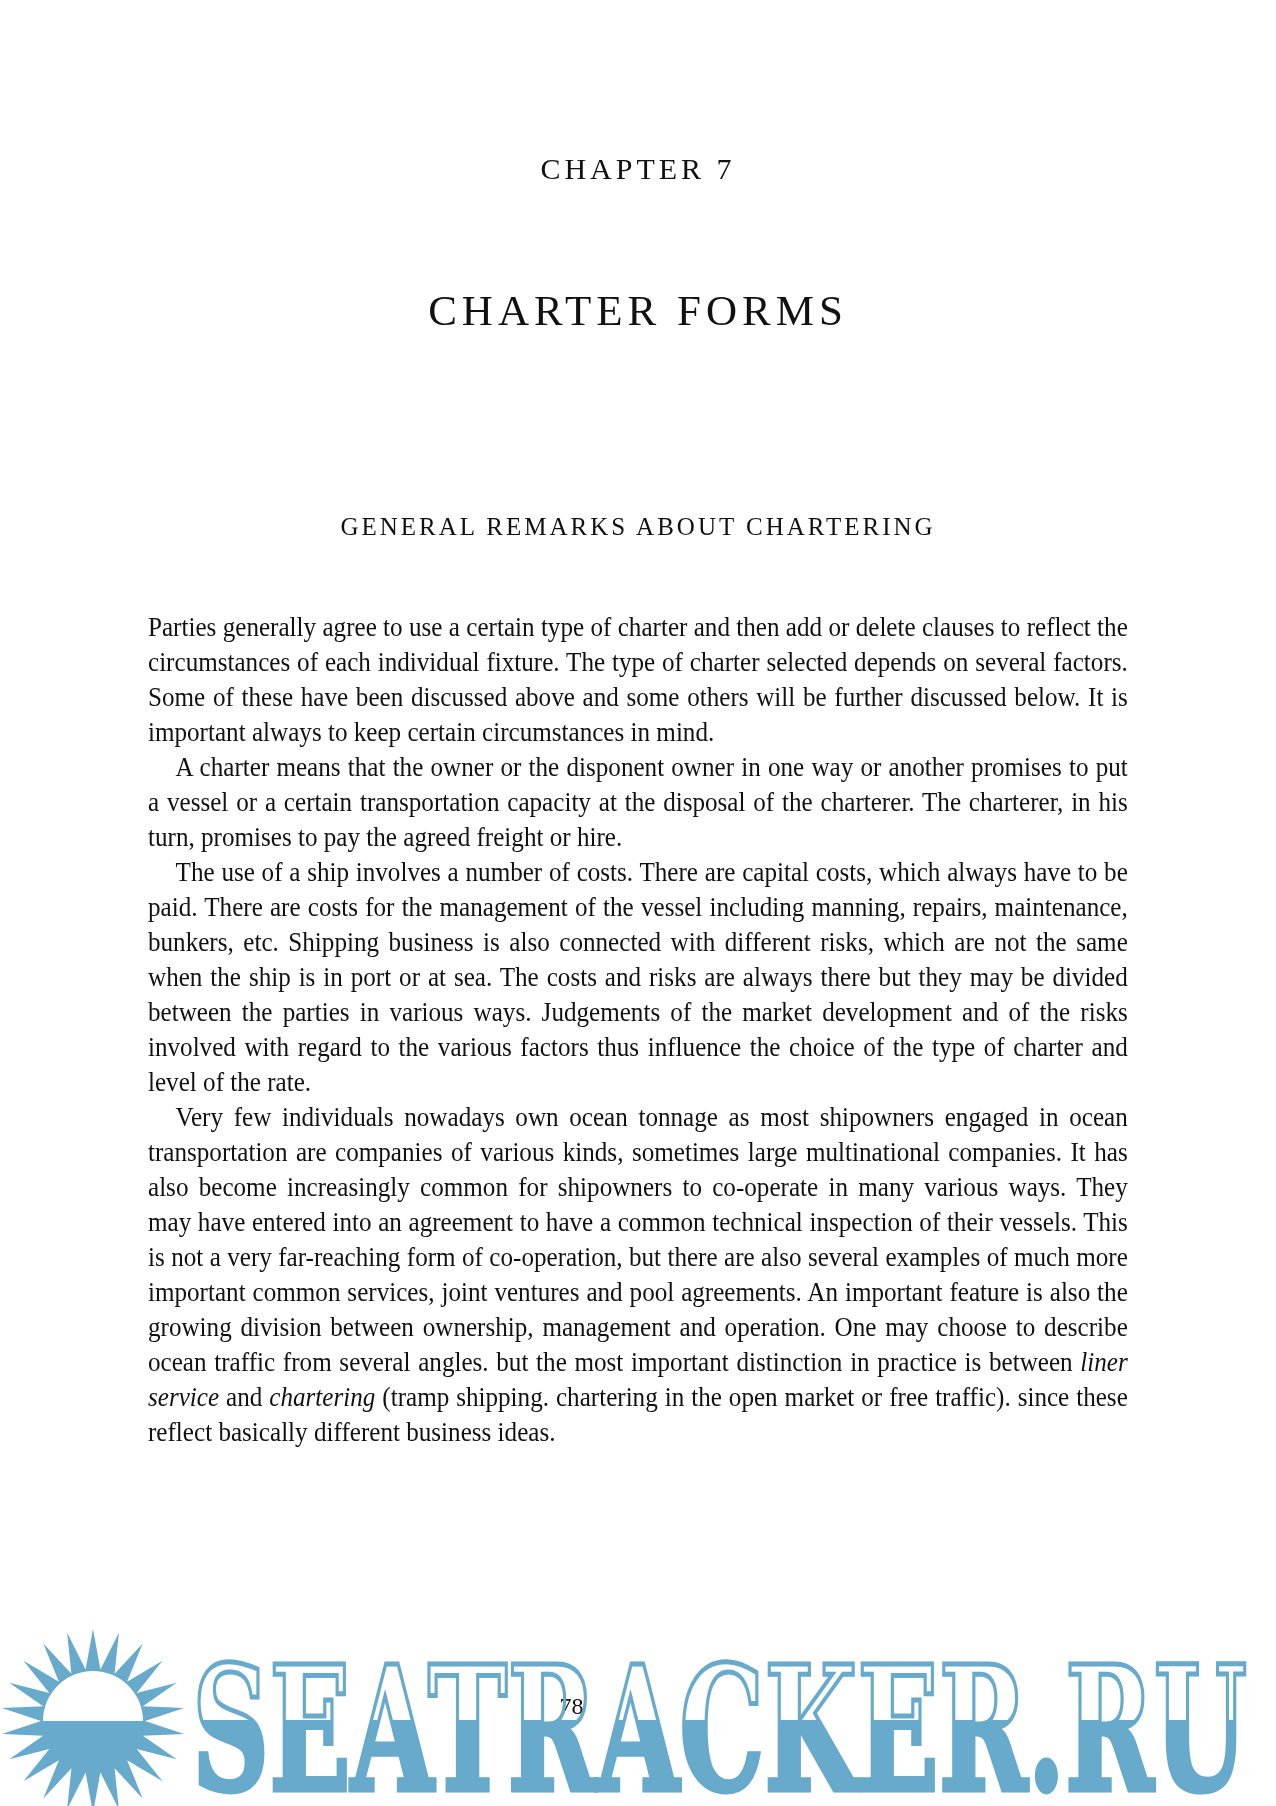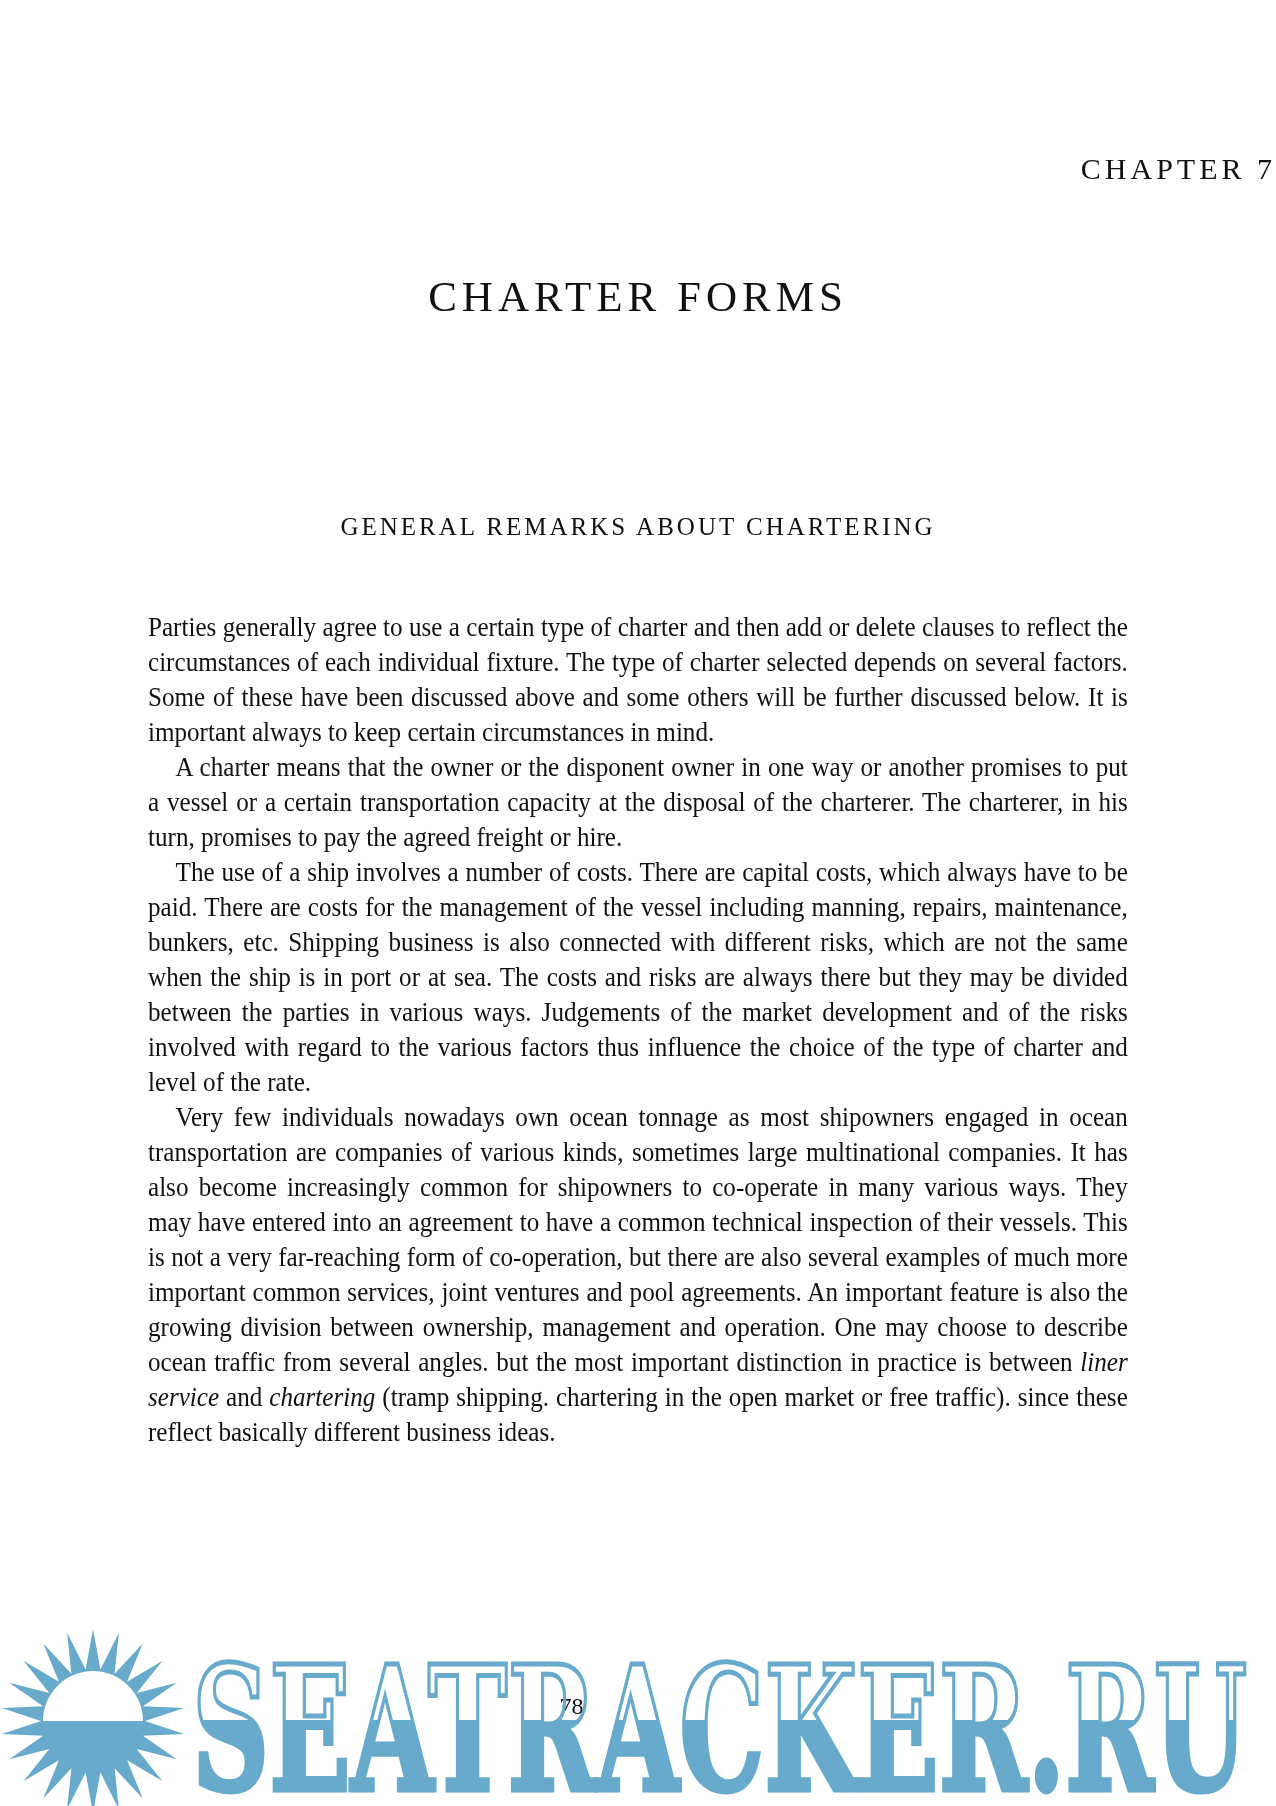--- a/index.html
+++ b/index.html
@@ -1,21 +1,21 @@
 <!DOCTYPE html>
 <html><head>
 <meta charset="utf-8">
 <style>
   html, body { margin: 0; padding: 0; background: #ffffff; }
   body { width: 1276px; height: 1806px; position: relative; overflow: hidden;
          font-family: "Liberation Serif", "DejaVu Serif", serif; color: #111; }
   .page { position: absolute; left: 0; top: 0; width: 1276px; height: 1806px; }
-  .chapter-label { position: absolute; top: 152px; left: 0; width: 1276px; text-align: right;
+  .chapter-label { position: absolute; top: 152px; left: 0; width: 1276px; text-align: center;
                    font-size: 30px; letter-spacing: 4px; }
-  .chapter-title { position: absolute; top: 272px; left: 0; width: 1276px; text-align: center;
+  .chapter-title { position: absolute; top: 286px; left: 0; width: 1276px; text-align: center;
                    font-size: 43px; letter-spacing: 5px; }
   .section-heading { position: absolute; top: 513px; left: 0; width: 1276px; text-align: center;
                      font-size: 25px; letter-spacing: 3px; }
   .body-text { position: absolute; top: 610px; left: 148px; width: 980px;
                font-size: 27.3px; line-height: 35px; text-align: justify;
                font-family: "Liberation Serif", serif; transform: scaleX(0.92); transform-origin: left top; width: 1065px; }
   .body-text p { margin: 0; text-indent: 0; }
   .body-text p.indent { text-indent: 30px; }
   .body-text p.first { text-indent: 0; }
   .body-text em { font-style: italic; }

